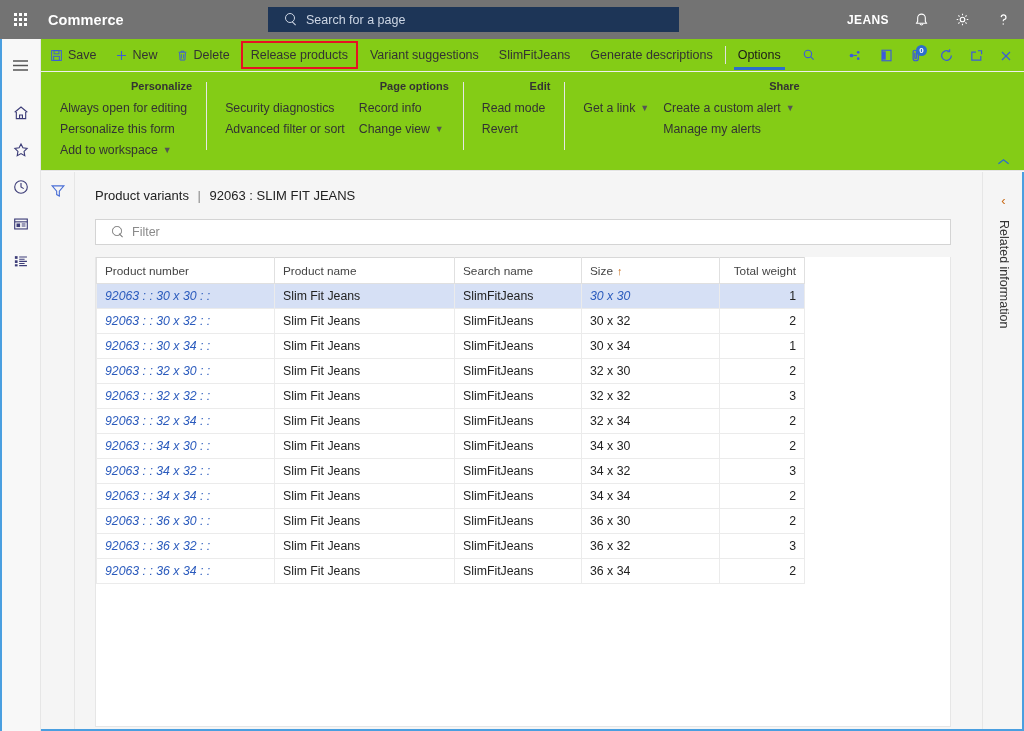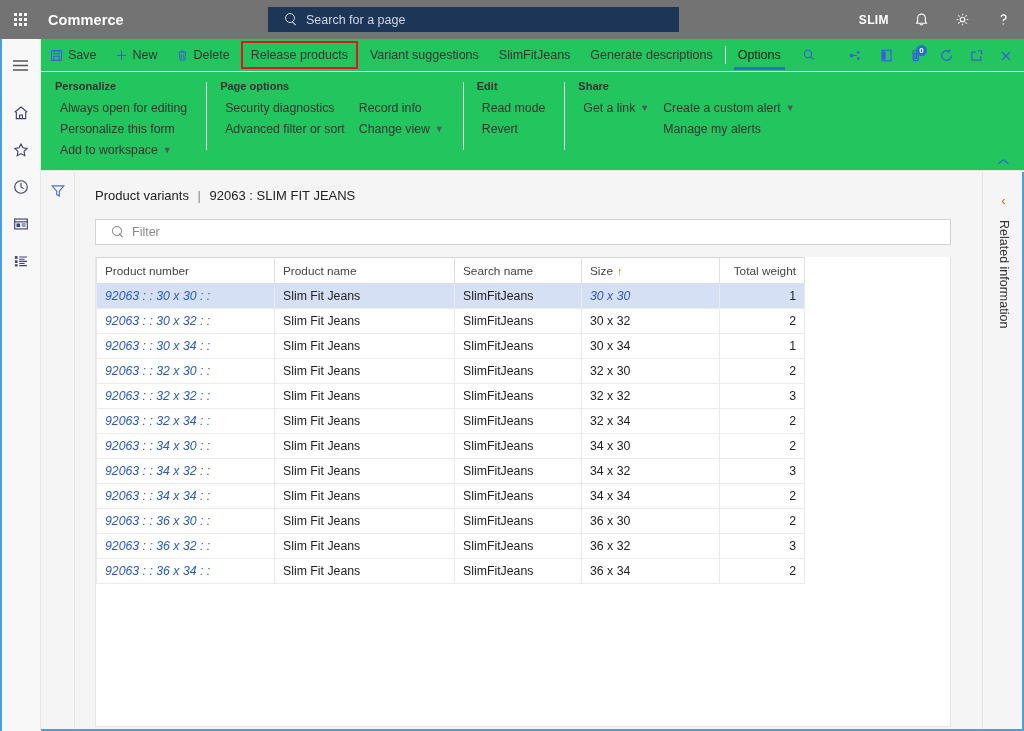--- a/index.html
+++ b/index.html
@@ -61,21 +61,21 @@
   .rail-btn {
     width: 41px; height: 37px; display: flex; align-items: center; justify-content: center;
     cursor: pointer;
   }
   .rail-btn.first { margin-top: 8px; margin-bottom: 10px; }
   .rail-btn svg { display: block; }
 
   
   .actionpane {
     position: absolute; left: 41px; top: 39px; width: 983px; height: 132px;
-    background: #22c55e; border-bottom: 1px solid #e4e4e4;
+    background: #84cc16; border-bottom: 1px solid #e4e4e4;
   }
   .tabrow {
     position: absolute; left: 0; top: 0; width: 983px; height: 33px;
     display: flex; align-items: center; border-bottom: 1px solid #eeeeee;
   }
   .cmdbtn {
     display: flex; align-items: center; gap: 5px; height: 33px; padding: 0 9px;
     font-size: 12.5px; color: #333333; cursor: pointer; white-space: nowrap;
   }
   .cmdbtn .gl { color: #3b5bdb; font-size: 13px; line-height: 1; display: inline-flex; }
@@ -106,21 +106,21 @@
   }
 
   
   .optpanel { position: absolute; left: 0; top: 33px; width: 983px; height: 98px; }
   .groups { display: flex; align-items: flex-start; padding-top: 8px; }
   .group { position: relative; padding: 0 14px; }
   .group + .group::before {
     content: ""; position: absolute; left: 0; top: 2px; width: 1px; height: 68px; background: #e6e6e6;
   }
   .group-title {
-    font-size: 11px; font-weight: bold; color: #333333; text-align: left; margin-bottom: 7px;
+    font-size: 11px; font-weight: bold; color: #333333; text-align: right; margin-bottom: 7px;
   }
   .group-cols { display: flex; gap: 4px; }
   .col { display: flex; flex-direction: column; gap: 3px; min-width: 60px; }
   .optitem {
     font-size: 12.3px; color: #333333; cursor: pointer; padding: 2px 5px; white-space: nowrap;
     display: flex; align-items: center; gap: 5px;
   }
   .chev-d { font-size: 9px; color: #555; }
   .collapse-pane {
     position: absolute; right: 14px; bottom: 2px; cursor: pointer; color: #2c6ecb; font-size: 11px;
@@ -217,21 +217,21 @@
         </div>
     </div>
     <div class="brand">Commerce</div>
 
     <div class="topsearch">
       <span class="mag"></span>
       <span>Search for a page</span>
     </div>
 
     <div class="topright">
-      <div class="cell usrt">SLIM</div>
+      <div class="cell usrt">JEANS</div>
       <div class="cell">
         <svg class="ic-bell" viewBox="0 0 20 20" fill="none" stroke="#ffffff" stroke-width="1.3">
           <path d="M5.5 8.2a4.5 4.5 0 0 1 9 0v4l1.3 2.2H4.2L5.5 12.2z"></path>
           <path d="M8.3 15.2a1.8 1.8 0 0 0 3.4 0"></path>
         </svg>
       </div>
       <div class="cell">
         <svg class="ic-gear" viewBox="0 0 20 20" fill="none" stroke="#ffffff" stroke-width="1.3">
           <circle cx="10" cy="10" r="2.7"></circle>
           <path d="M10 3.2v1.8M10 15v1.8M3.2 10h1.8M15 10h1.8M5.2 5.2l1.3 1.3M13.5 13.5l1.3 1.3M14.8 5.2l-1.3 1.3M6.5 13.5l-1.3 1.3"></path>

